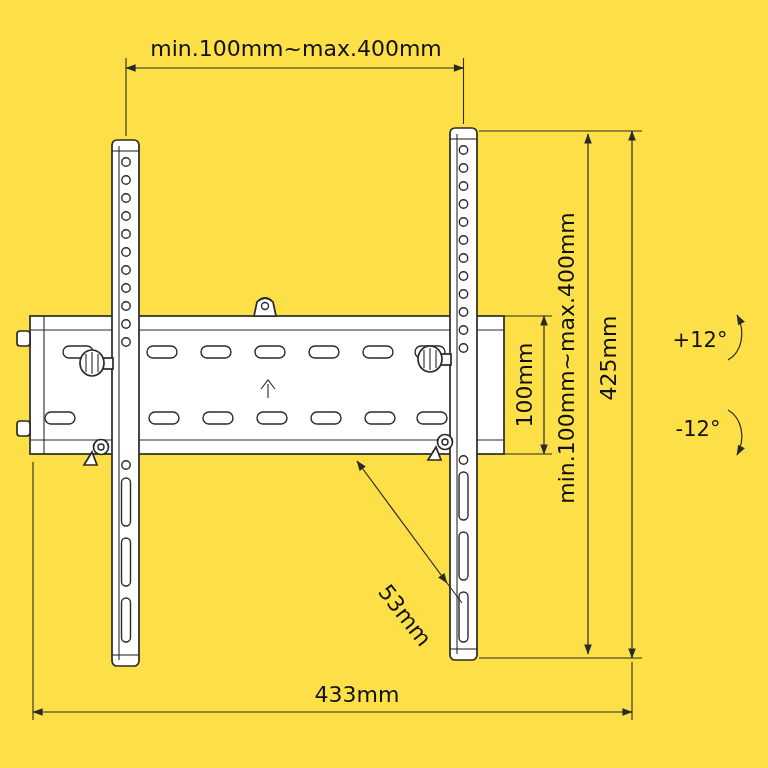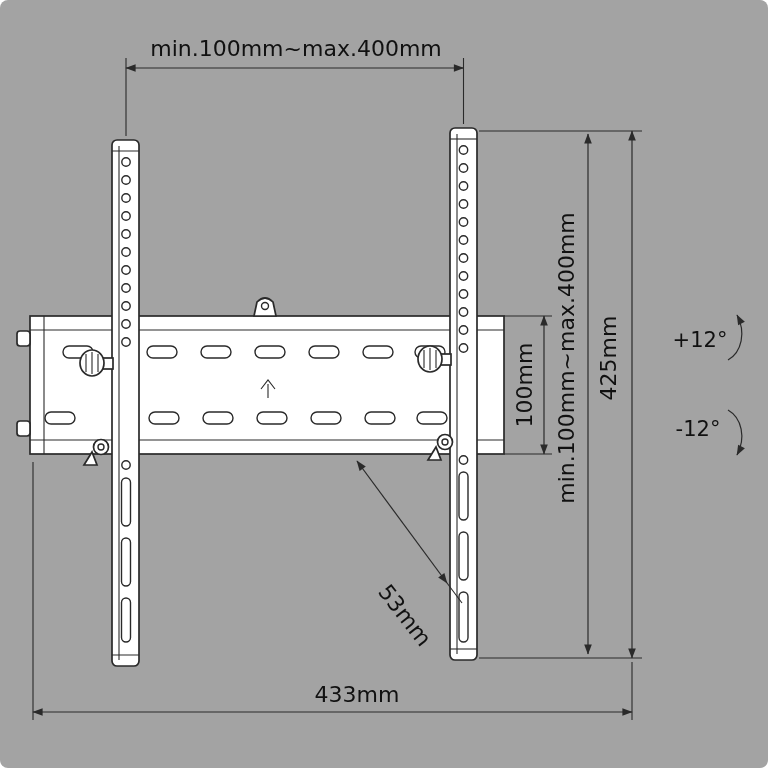--- a/index.html
+++ b/index.html
@@ -1,16 +1,16 @@
 <!DOCTYPE html>
 <html><head>
 <meta charset="utf-8">
 <style>
   html,body{margin:0;padding:0;background:#ffffff;}
-  .frame{position:relative;width:768px;height:768px;background:#a3a3a3;overflow:hidden;border-radius:8px;}
+  .frame{position:relative;width:768px;height:768px;background:#fde047;overflow:hidden;}
   svg{display:block;}
   text{font-family:"DejaVu Sans","Liberation Sans",sans-serif;fill:#111111;}
   .dim-text{font-size:22px;}
   .dim-text-lg{font-size:22px;}
   .tilt-text{font-size:21px;}
   .outline{fill:#ffffff;stroke:#2a2a2a;stroke-width:1.7;}
   .thin{fill:none;stroke:#2a2a2a;stroke-width:1.1;}
   .hole{fill:#ffffff;stroke:#2a2a2a;stroke-width:1.4;}
   .dim{fill:none;stroke:#2a2a2a;stroke-width:1.2;}
   .ext{fill:none;stroke:#2a2a2a;stroke-width:1.1;}

